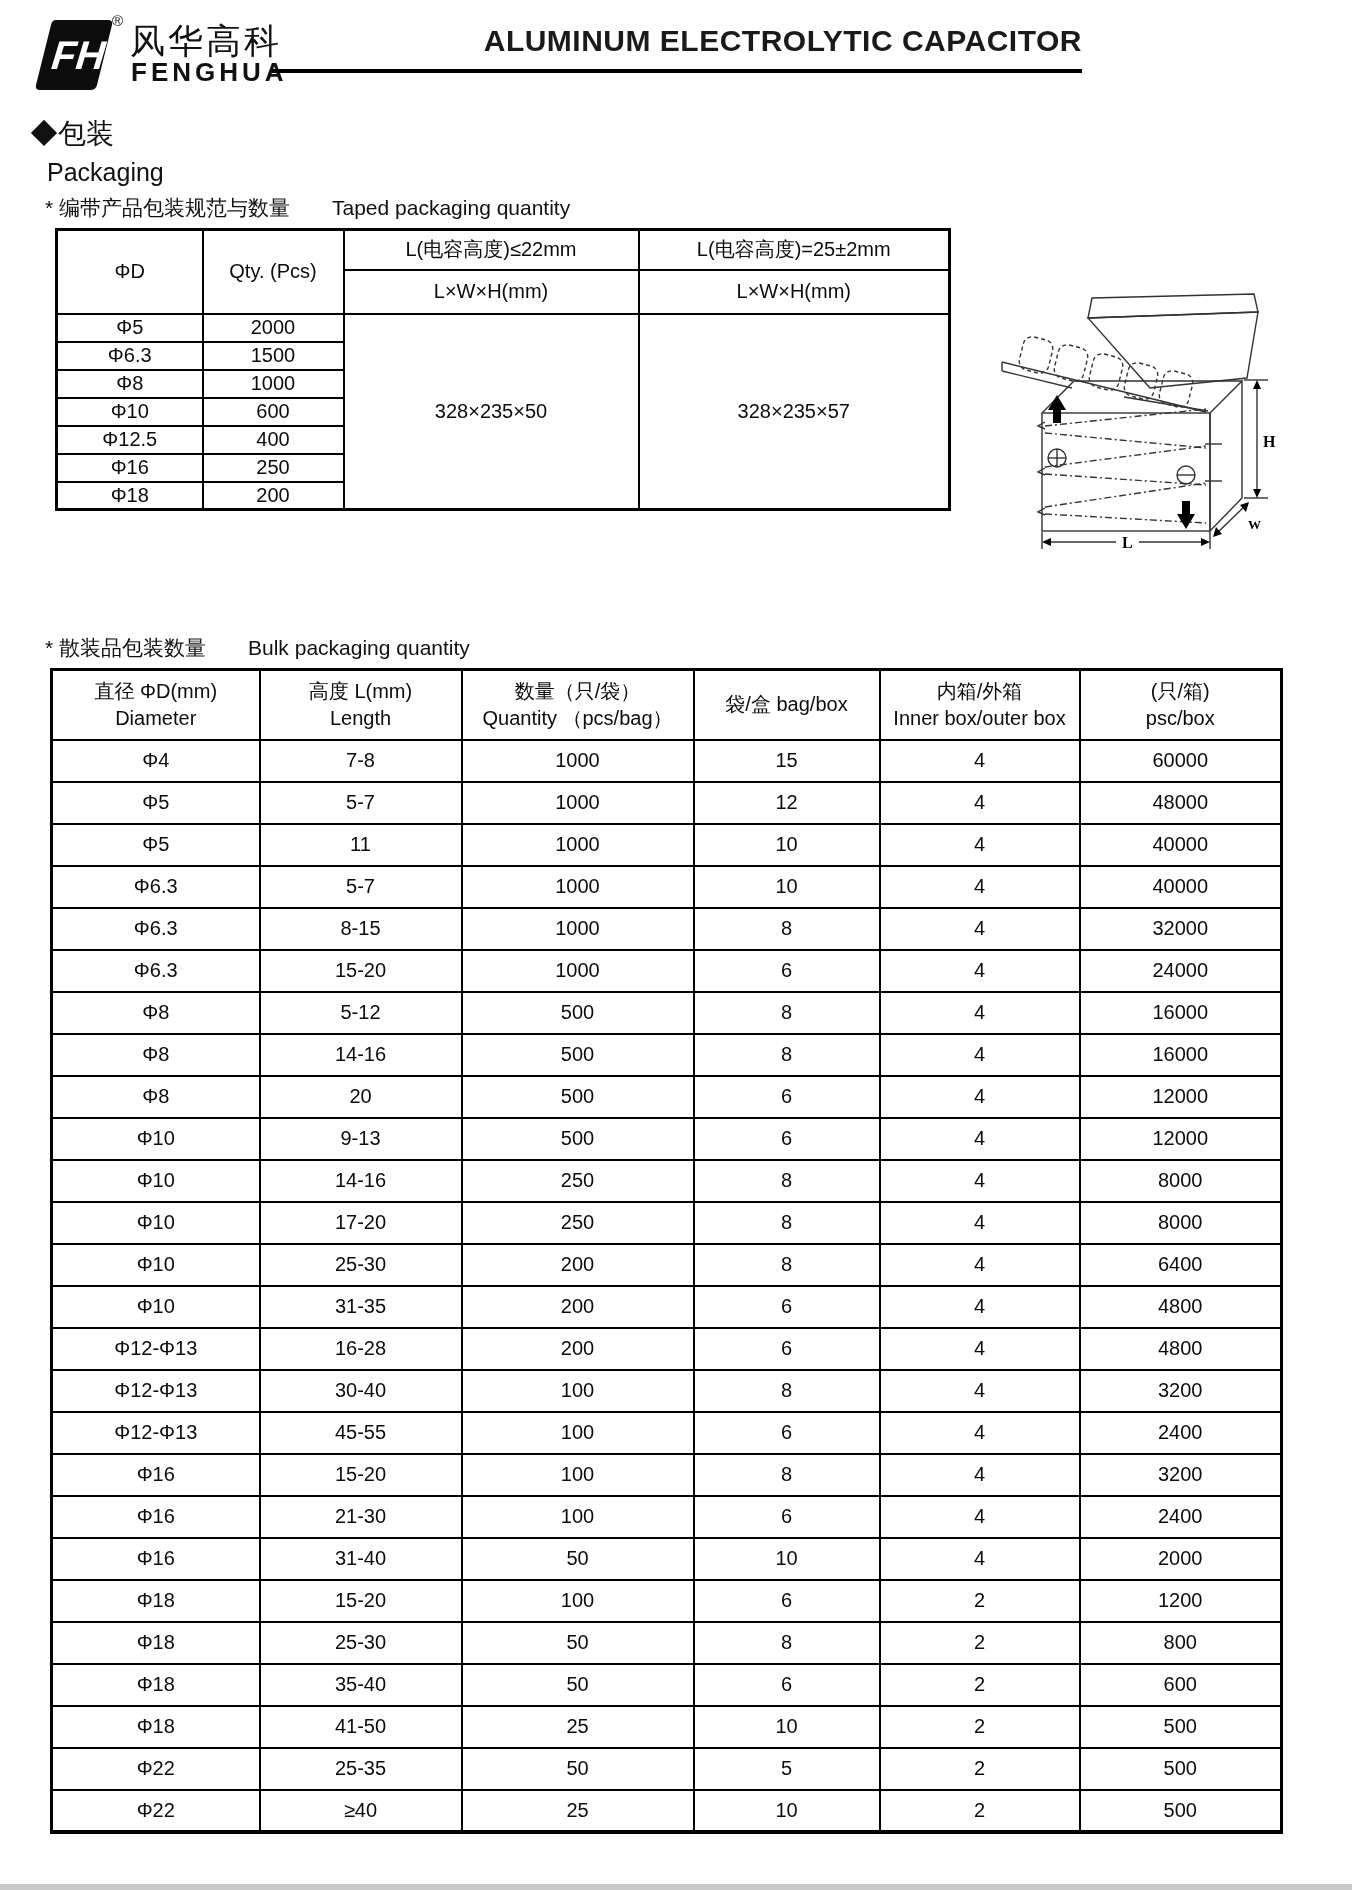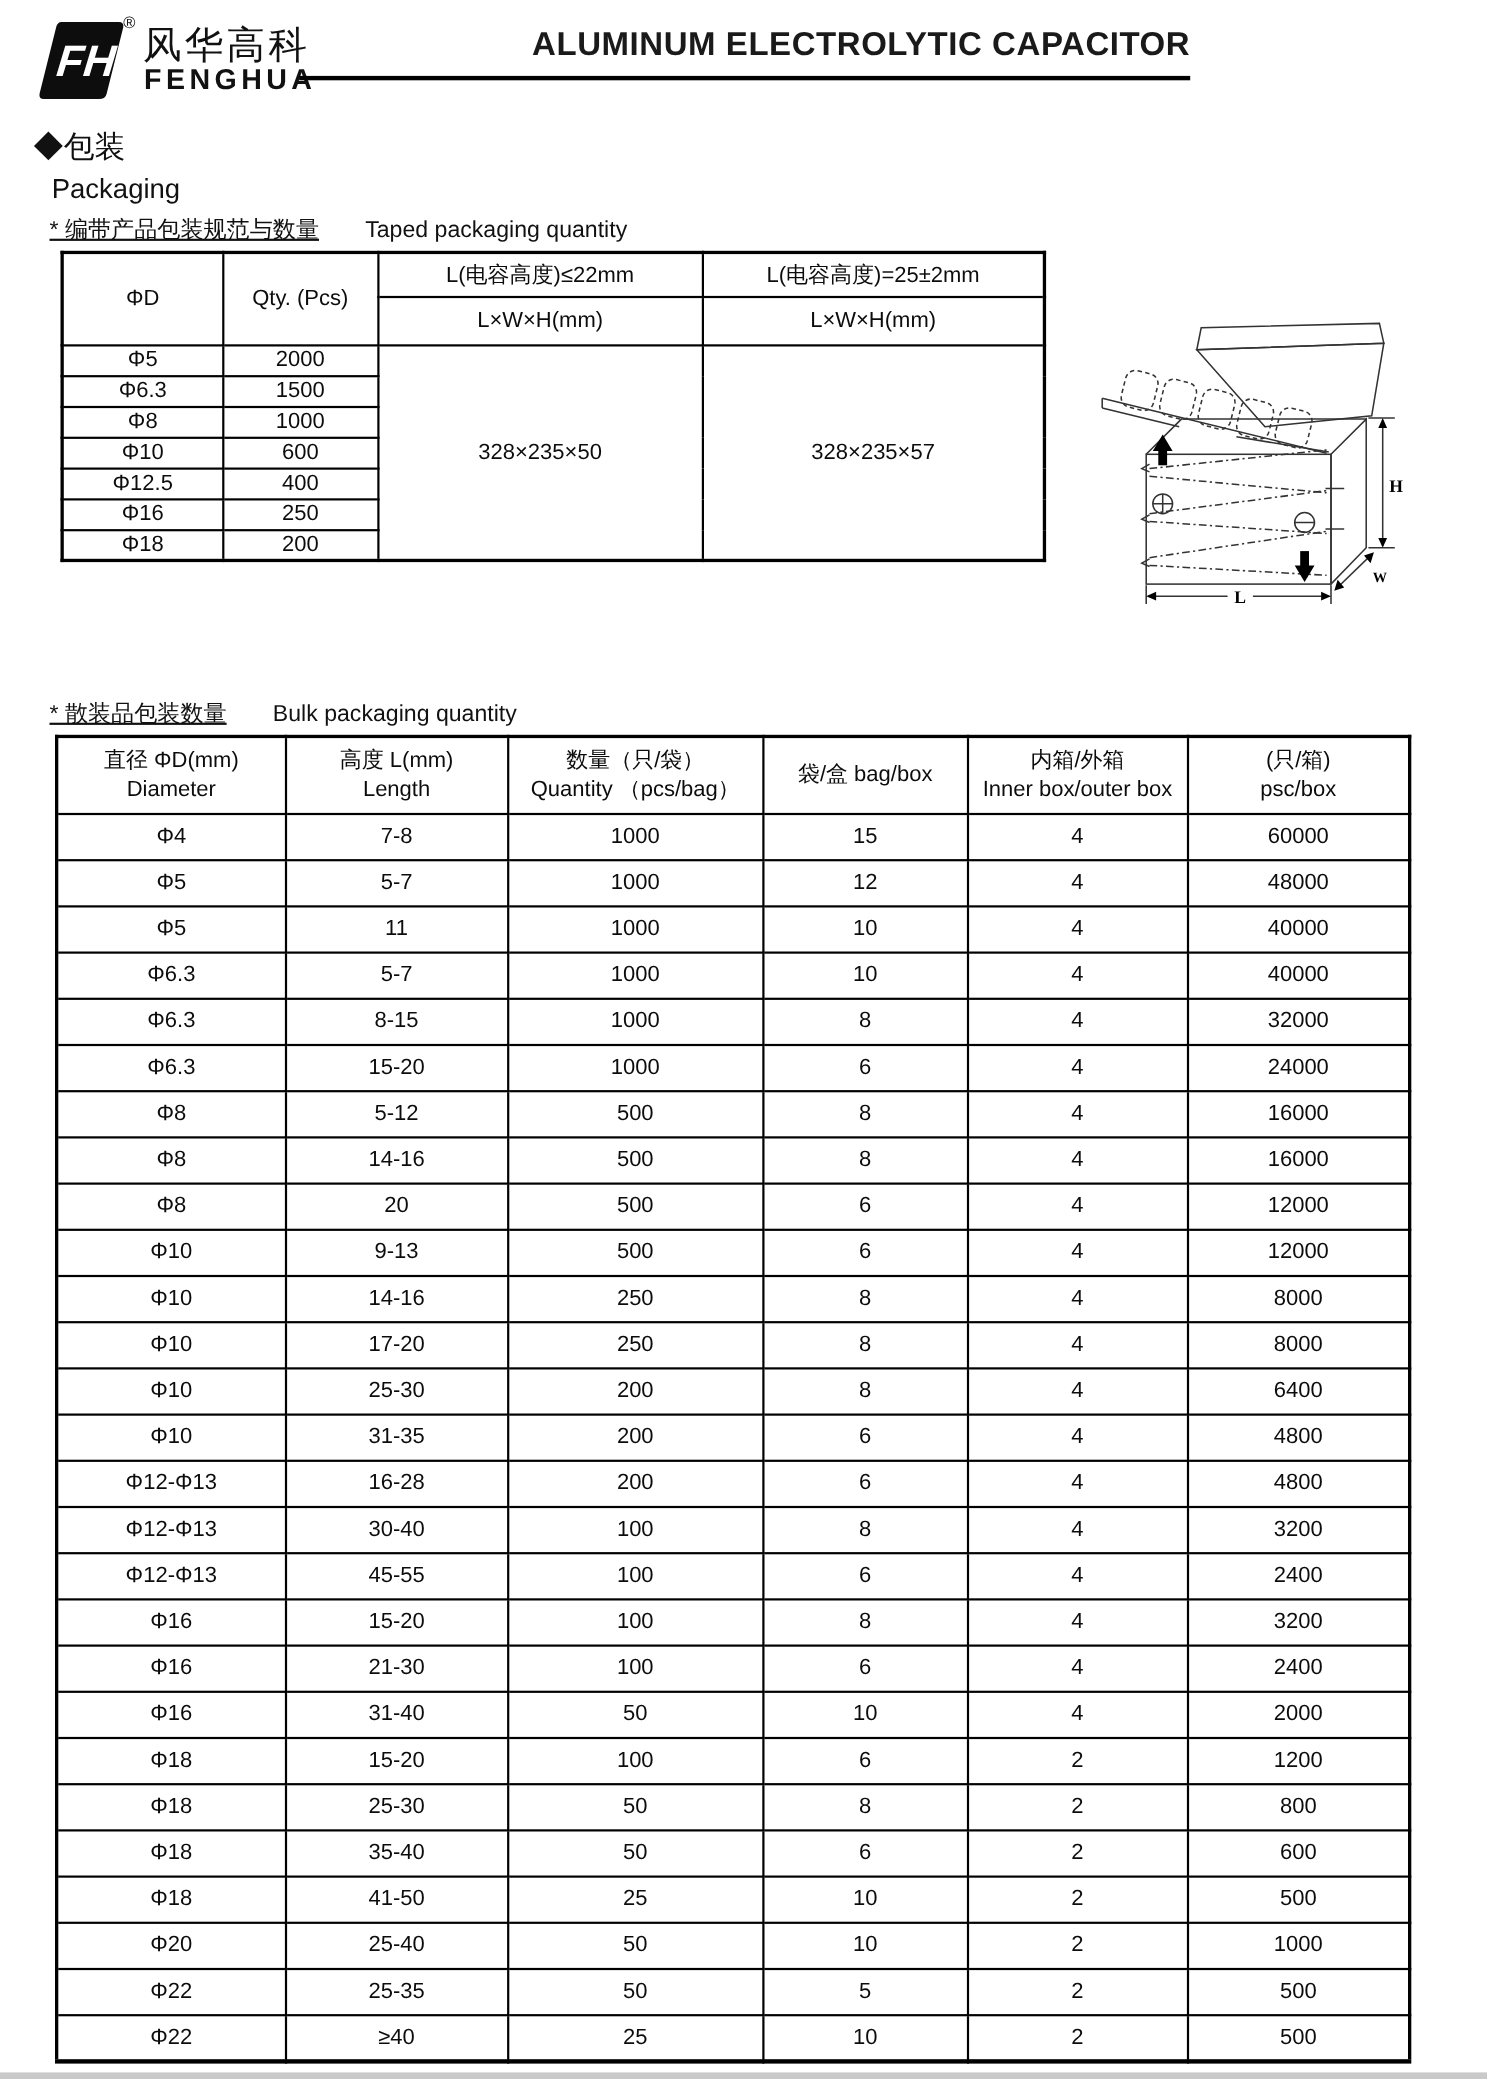--- a/index.html
+++ b/index.html
@@ -14,21 +14,21 @@
   #logo-en{position:absolute;left:131px;top:57px;font-size:26px;font-weight:700;letter-spacing:4px;}
   #doc-title{position:absolute;left:272px;top:24px;width:810px;text-align:right;
     font-size:30px;font-weight:700;letter-spacing:.5px;color:#1a1a1a;white-space:nowrap;}
   #title-rule{position:absolute;left:272px;top:69px;width:810px;height:4px;background:#000;}
   
   #sec-cn{position:absolute;left:30px;top:115px;font-size:28px;}
   #sec-en{position:absolute;left:47px;top:158px;font-size:25px;}
   .subtitle{position:absolute;font-size:21px;white-space:nowrap;}
   #taped-subtitle{left:45px;top:194px;}
   #bulk-subtitle{left:45px;top:634px;}
-  .subtitle .cn{margin-right:42px;text-decoration:underline;}
+  .subtitle .cn{margin-right:42px;}
   
   table{border-collapse:collapse;table-layout:fixed;position:absolute;background:#fff;}
   th,td{border:2px solid #000;text-align:center;vertical-align:middle;
     font-weight:400;padding:0;font-size:20px;color:#0c0c0c;overflow:hidden;}
   #taped-table{left:55px;top:228px;width:893px;border:3px solid #000;}
   #taped-table thead tr.gr1{height:40px;}
   #taped-table thead tr.gr2{height:44px;}
   #taped-table tbody tr{height:28px;}
   #bulk-table{left:50px;top:668px;width:1230px;border:3px solid #000;border-bottom:4px solid #000;}
   #bulk-table thead tr{height:70px;}
@@ -433,28 +433,20 @@
         </tr>
         <tr>
           <td>Φ18</td>
           <td>41-50</td>
           <td>25</td>
           <td>10</td>
           <td>2</td>
           <td>500</td>
         </tr>
         <tr>
-          <td>Φ20</td>
-          <td>25-40</td>
-          <td>50</td>
-          <td>10</td>
-          <td>2</td>
-          <td>1000</td>
-        </tr>
-        <tr>
           <td>Φ22</td>
           <td>25-35</td>
           <td>50</td>
           <td>5</td>
           <td>2</td>
           <td>500</td>
         </tr>
         <tr>
           <td>Φ22</td>
           <td>≥40</td>

